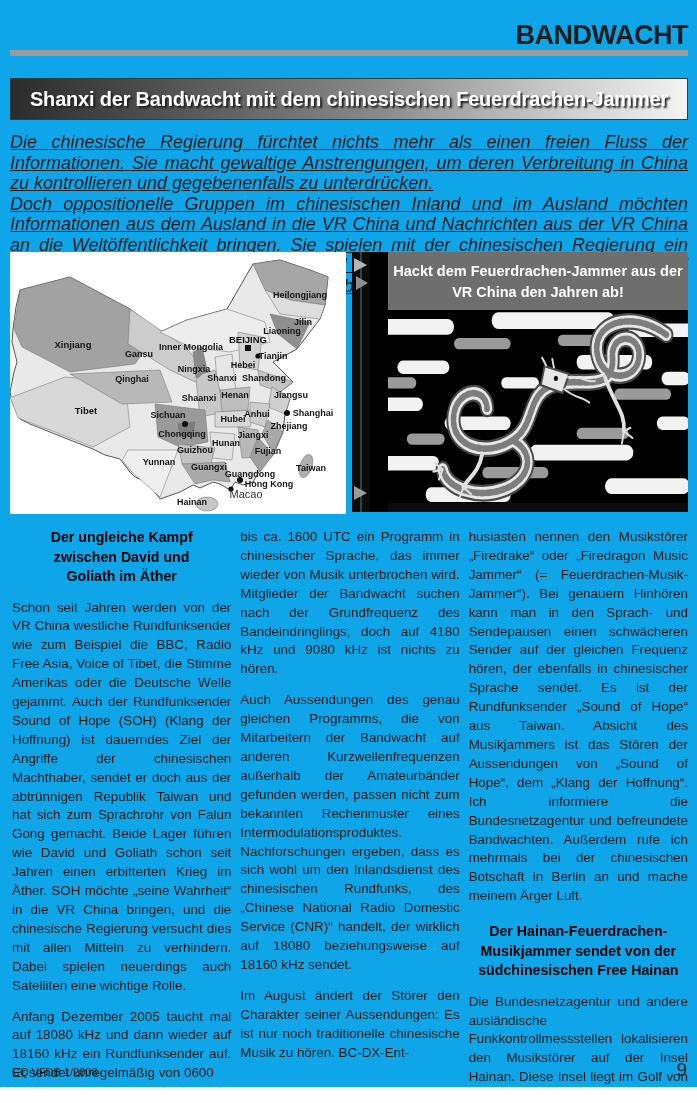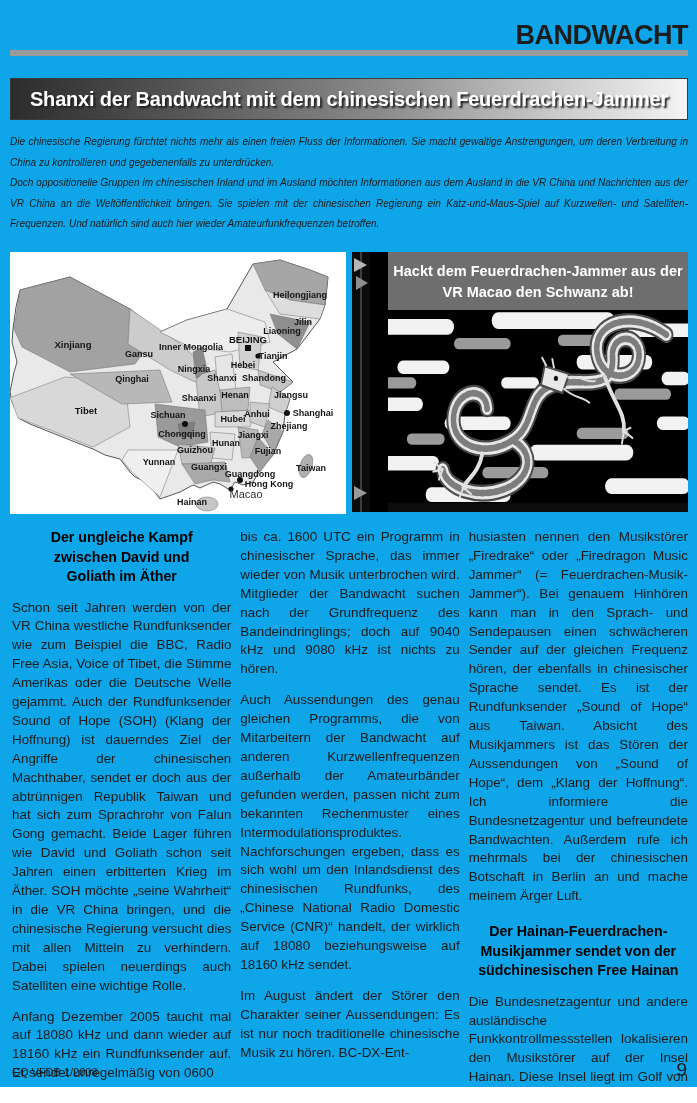--- a/index.html
+++ b/index.html
@@ -13,21 +13,21 @@
 
   
   .title-banner{position:absolute;top:78px;left:10px;right:9px;height:40px;
     background:linear-gradient(90deg,#2c2c2c 0%,#565656 25%,#8b8b8b 55%,#c9c9c9 80%,#f3f3f3 100%);
     border:1px solid #3a3a3a;display:flex;align-items:center;justify-content:center;}
   .title-banner span{color:#ffffff;font-weight:bold;font-size:20px;letter-spacing:-0.2px;
     text-shadow:2px 2px 2px #1e1e1e;white-space:nowrap;}
 
   
   .intro{position:absolute;top:132px;left:10px;right:9px;font-style:italic;
-         font-size:10px;line-height:20.5px;text-align:justify;}
+         font-size:18px;line-height:20.5px;text-align:justify;text-decoration:underline;}
   .intro p{margin:0;}
 
   
   .figures{position:absolute;top:252px;left:10px;width:678px;height:262px;display:flex;gap:6px;}
   .map-figure{position:relative;width:336px;height:262px;background:#fff;}
   .map-figure svg{display:block;}
   .map-label{font-family:"Liberation Sans",sans-serif;font-size:9px;font-weight:bold;fill:#141414;}
   .map-label.big{font-size:9.5px;}
   .map-label.macao{font-size:11px;font-weight:normal;fill:#303030;}
 
@@ -158,21 +158,21 @@
         <svg width="18" height="260" viewBox="0 0 18 260">
           <rect x="8" y="0" width="2" height="260" fill="#3d3d3d"></rect>
           <polygon points="2,6 15,13 2,20" fill="#b5b5b5"></polygon>
           <polygon points="4,24 16,31 4,38" fill="#8f8f8f"></polygon>
           <polygon points="2,234 15,241 2,248" fill="#9a9a9a"></polygon>
         </svg>
       </div>
       <div class="dragon-main">
         <div class="dragon-caption">
           <div>Hackt dem Feuerdrachen-Jammer aus der</div>
-          <div>VR Macao den Schwanz ab!</div>
+          <div>VR China den Jahren ab!</div>
         </div>
         <div class="dragon-art">
           <svg viewBox="0 0 318 180" preserveAspectRatio="none">
             <rect x="0" y="0" width="318" height="180" fill="#000"></rect>
             <g>
               <g fill="#f2f2f2">
                 <rect x="-10" y="8" width="80" height="14" rx="7"></rect>
                 <rect x="110" y="2" width="130" height="15" rx="7"></rect>
                 <rect x="255" y="12" width="70" height="12" rx="6"></rect>
                 <rect x="10" y="45" width="55" height="12" rx="6"></rect>
@@ -234,21 +234,21 @@
     </div>
   </div>
 
   <div class="columns">
     <div class="col">
       <h3>Der ungleiche Kampf zwischen David und Goliath im Äther</h3>
       <p>Schon seit Jahren werden von der VR China westliche Rundfunksender wie zum Beispiel die BBC, Radio Free Asia, Voice of Tibet, die Stimme Amerikas oder die Deutsche Welle gejammt. Auch der Rundfunksender Sound of Hope (SOH) (Klang der Hoffnung) ist dauerndes Ziel der Angriffe der chinesischen Machthaber, sendet er doch aus der abtrünnigen Republik Taiwan und hat sich zum Sprachrohr von Falun Gong gemacht. Beide Lager führen wie David und Goliath schon seit Jahren einen erbitterten Krieg im Äther. SOH möchte „seine Wahrheit“ in die VR China bringen, und die chinesische Regierung versucht dies mit allen Mitteln zu verhindern. Dabei spielen neuerdings auch Satelliten eine wichtige Rolle.</p>
       <p>Anfang Dezember 2005 taucht mal auf 18080 kHz und dann wieder auf 18160 kHz ein Rundfunksender auf. Er sendet unregelmäßig von 0600</p>
     </div>
     <div class="col">
-      <p>bis ca. 1600 UTC ein Programm in chinesischer Sprache, das immer wieder von Musik unterbrochen wird. Mitglieder der Bandwacht suchen nach der Grundfrequenz des Bandeindringlings; doch auf 9040 kHz und 9080 kHz ist nichts zu hören.</p>
+      <p>bis ca. 1600 UTC ein Programm in chinesischer Sprache, das immer wieder von Musik unterbrochen wird. Mitglieder der Bandwacht suchen nach der Grundfrequenz des Bandeindringlings; doch auf 4180 kHz und 9080 kHz ist nichts zu hören.</p>
       <p>Auch Aussendungen des genau gleichen Programms, die von Mitarbeitern der Bandwacht auf anderen Kurzwellenfrequenzen außerhalb der Amateurbänder gefunden werden, passen nicht zum bekannten Rechenmuster eines Intermodulationsproduktes. Nachforschungen ergeben, dass es sich wohl um den Inlandsdienst des chinesischen Rundfunks, des „Chinese National Radio Domestic Service (CNR)“ handelt, der wirklich auf 18080 beziehungsweise auf 18160 kHz sendet.</p>
       <p>Im August ändert der Störer den Charakter seiner Aussendungen: Es ist nur noch traditionelle chinesische Musik zu hören. BC-DX-Ent-</p>
     </div>
     <div class="col">
       <p>husiasten nennen den Musikstörer „Firedrake“ oder „Firedragon Music Jammer“ (= Feuerdrachen-Musik-Jammer“). Bei genauem Hinhören kann man in den Sprach- und Sendepausen einen schwächeren Sender auf der gleichen Frequenz hören, der ebenfalls in chinesischer Sprache sendet. Es ist der Rundfunksender „Sound of Hope“ aus Taiwan. Absicht des Musikjammers ist das Stören der Aussendungen von „Sound of Hope“, dem „Klang der Hoffnung“. Ich informiere die Bundesnetzagentur und befreundete Bandwachten. Außerdem rufe ich mehrmals bei der chinesischen Botschaft in Berlin an und mache meinem Ärger Luft.</p>
       <h3 class="mid">Der Hainan-Feuerdrachen-Musikjammer sendet von der südchinesischen Free Hainan</h3>
       <p>Die Bundesnetzagentur und andere ausländische Funkkontrollmessstellen lokalisieren den Musikstörer auf der Insel Hainan. Diese Insel liegt im Golf von Tonkin südlich des chinesischen Mutterlandes und gehört zur Volksrepublik China. Daraufhin informiere ich die Bandwachten der anderen Regionen der</p>
     </div>
   </div>
 

